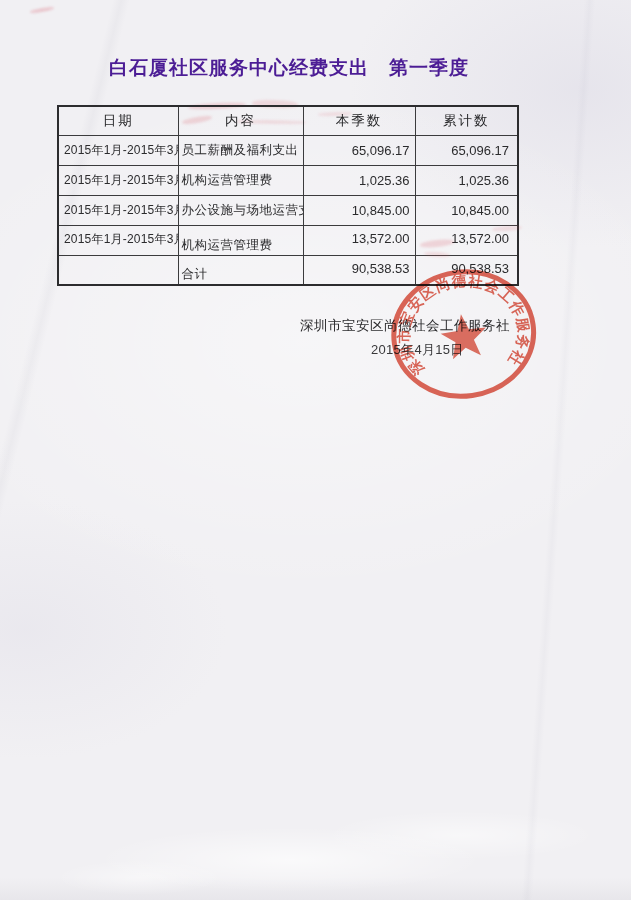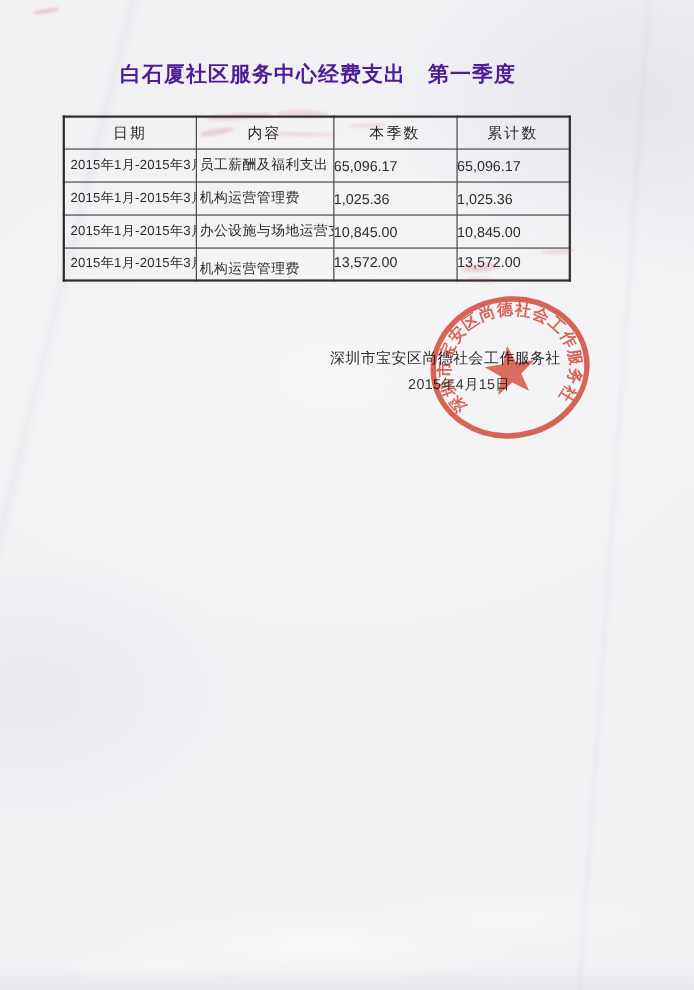--- a/index.html
+++ b/index.html
@@ -44,21 +44,21 @@
     font-weight: normal;
     overflow: hidden; white-space: nowrap;
   }
   table.expense th {
     height: 29px; text-align: center; vertical-align: middle;
     font-size: 13.5px; letter-spacing: 2px; color: #28282a;
   }
   table.expense td { height: 30px; vertical-align: middle; color: #2b2b2d; }
   td.date-cell { font-size: 12px; padding-left: 5px; letter-spacing: 0.2px; }
   td.content-cell { font-size: 12.5px; padding-left: 3px; letter-spacing: 0.5px; }
-  td.num-cell { font-size: 13px; text-align: left; padding-right: 5px; }
+  td.num-cell { font-size: 13px; text-align: right; padding-right: 5px; }
   td.num-cell.last { padding-right: 8px; }
   tr.split td.content-cell { vertical-align: bottom; padding-bottom: 1px; }
   tr.split td.date-cell, tr.split td.num-cell { vertical-align: top; padding-top: 5px; }
   .org-line {
     position: absolute; left: 300px; top: 317px;
     font-size: 13.5px; letter-spacing: 0.5px; color: #2a2a2c;
   }
   .date-line {
     position: absolute; left: 371px; top: 341px;
     font-size: 13px; font-weight: normal; letter-spacing: 0.3px; color: #39393b;
@@ -136,20 +136,26 @@
       <td class="content-cell">办公设施与场地运营支出</td>
       <td class="num-cell">10,845.00</td>
       <td class="num-cell last">10,845.00</td>
     </tr>
     <tr class="split">
       <td class="date-cell">2015年1月-2015年3月</td>
       <td class="content-cell">机构运营管理费</td>
       <td class="num-cell">13,572.00</td>
       <td class="num-cell last">13,572.00</td>
     </tr>
+    <tr class="split">
+      <td class="date-cell"></td>
+      <td class="content-cell">合计</td>
+      <td class="num-cell">90,538.53</td>
+      <td class="num-cell last">90,538.53</td>
+    </tr>
   </tbody>
 </table>
 
 <div class="smudge s6"></div>
 <div class="smudge s7"></div>
 <div class="smudge s8"></div>
 
 <div class="org-line">深圳市宝安区尚德社会工作服务社</div>
 <div class="date-line">2015年4月15日</div>
 

